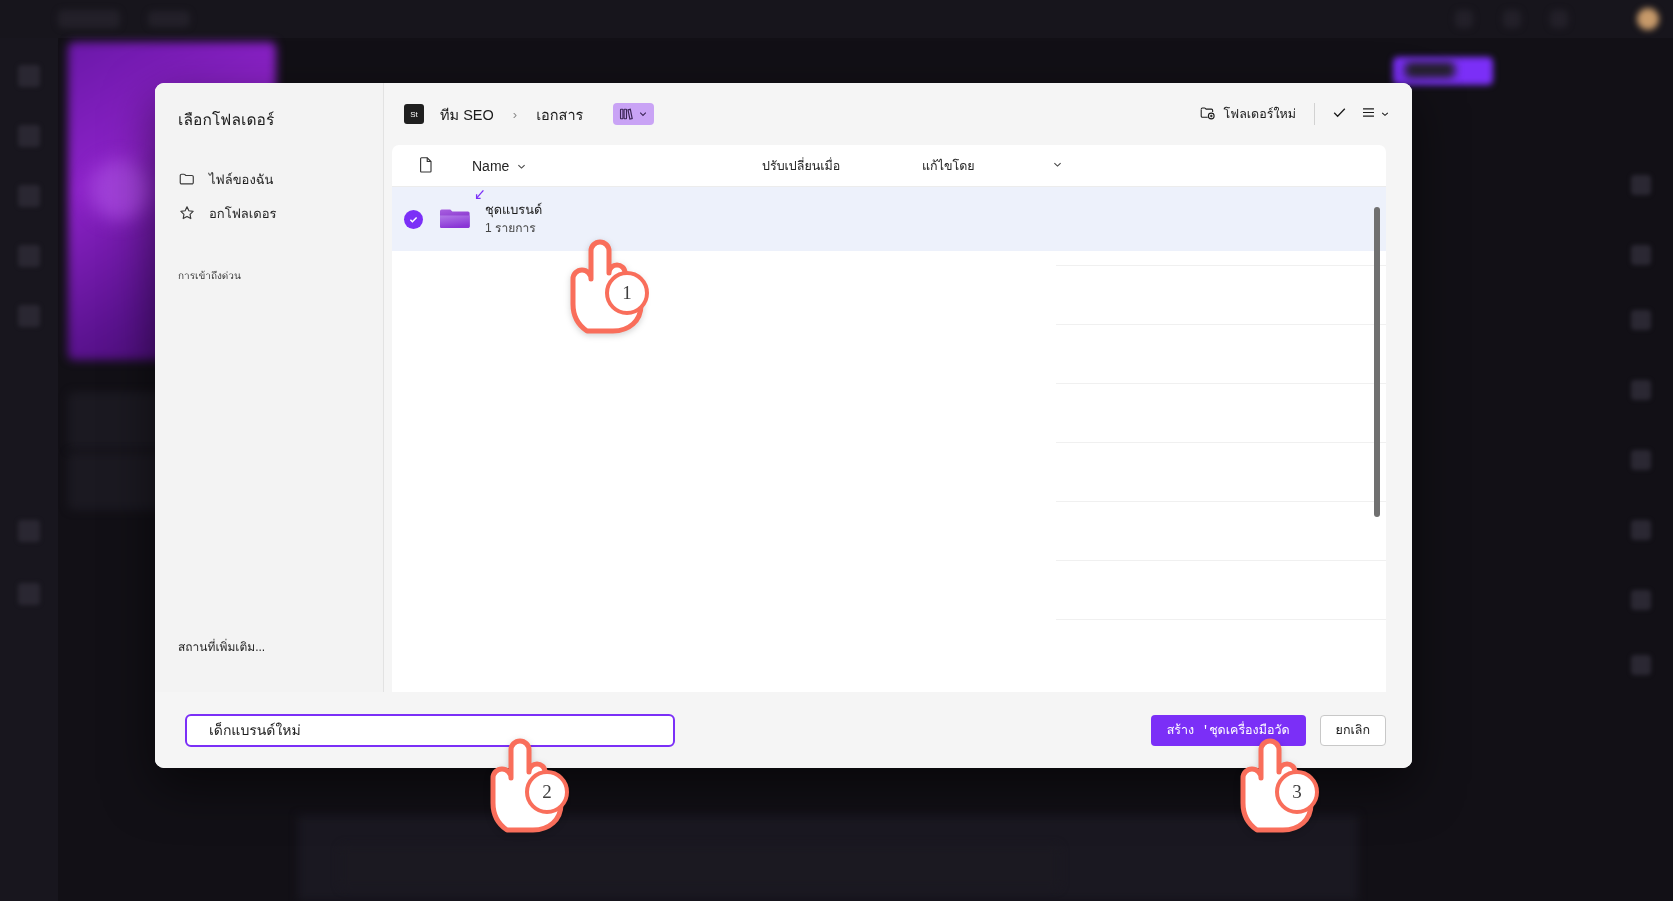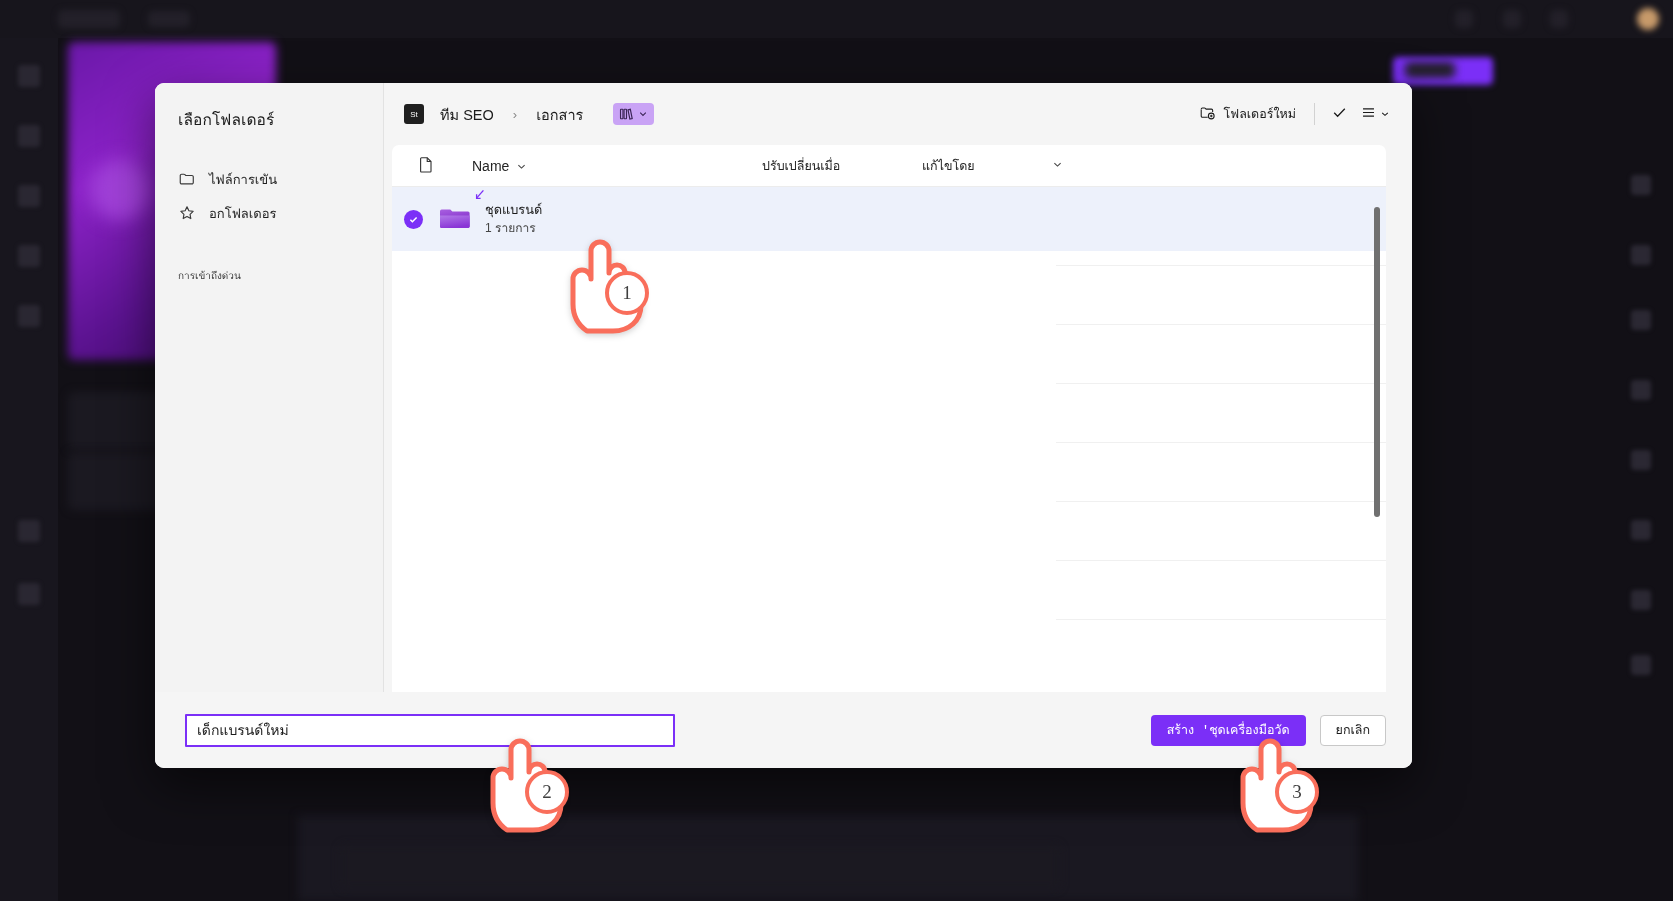--- a/index.html
+++ b/index.html
@@ -222,23 +222,23 @@
     height: 76px;
     display: flex; align-items: center;
     padding: 0 26px 0 30px;
     gap: 14px;
     background: #f5f5f5;
     flex-shrink: 0;
   }
   .name-input {
     width: 490px; height: 33px;
     border: 2px solid #7b2ff7;
-    border-radius: 1px;
+    border-radius: 6px;
     background: #fff;
-    padding: 0 10px;
+    padding: 0 22px;
     font-size: 14px; color: #1b1b1b;
     font-family: "Liberation Sans", "DejaVu Sans", sans-serif;
     outline: none;
   }
   .footer-spacer { flex: 1; }
   .btn {
     height: 31px; padding: 0 15px;
     border-radius: 4px; font-size: 12.5px;
     display: flex; align-items: center; justify-content: center;
     cursor: pointer; white-space: nowrap;
@@ -311,36 +311,37 @@
       <div class="sidebar">
         <div class="dialog-title">เลือกโฟลเดอร์</div>
 
         <div class="nav">
           <div class="nav-item">
             <span class="nav-ico">
               <svg viewBox="0 0 20 20" fill="none" stroke="#3a3a3a" stroke-width="1.3">
                 <path d="M2.5 6.2a1.5 1.5 0 0 1 1.5-1.5h2.6c.4 0 .8.17 1.07.46l.9.94h6.9a1.5 1.5 0 0 1 1.5 1.5v6.4a1.5 1.5 0 0 1-1.5 1.5H4a1.5 1.5 0 0 1-1.5-1.5z"></path>
               </svg>
             </span>
-            <span class="label">ไฟล์การเขัน</span>
+            <span class="label">ไฟล์ของฉัน</span>
           </div>
 
 
           <div class="nav-item">
             <span class="nav-ico">
               <svg viewBox="0 0 20 20" fill="none" stroke="#3a3a3a" stroke-width="1.3" stroke-linejoin="round">
                 <path d="M10 3.2l2.1 4.3 4.7.68-3.4 3.32.8 4.7L10 13.97 5.8 16.2l.8-4.7-3.4-3.32 4.7-.68z"></path>
               </svg>
             </span>
             <span class="label">อกโฟลเดอร</span>
           </div>
         </div>
 
         <div class="section-label">การเข้าถึงด่วน</div>
         <div class="sidebar-spacer"></div>
+        <div class="more-places">สถานที่เพิ่มเติม...</div>
       </div>
 
       <div class="content">
 
         <div class="crumb-bar">
           <div class="site-badge">St</div>
           <div class="crumb">ทีม SEO</div>
           <div class="crumb-sep">›</div>
           <div class="crumb">เอกสาร</div>
 

